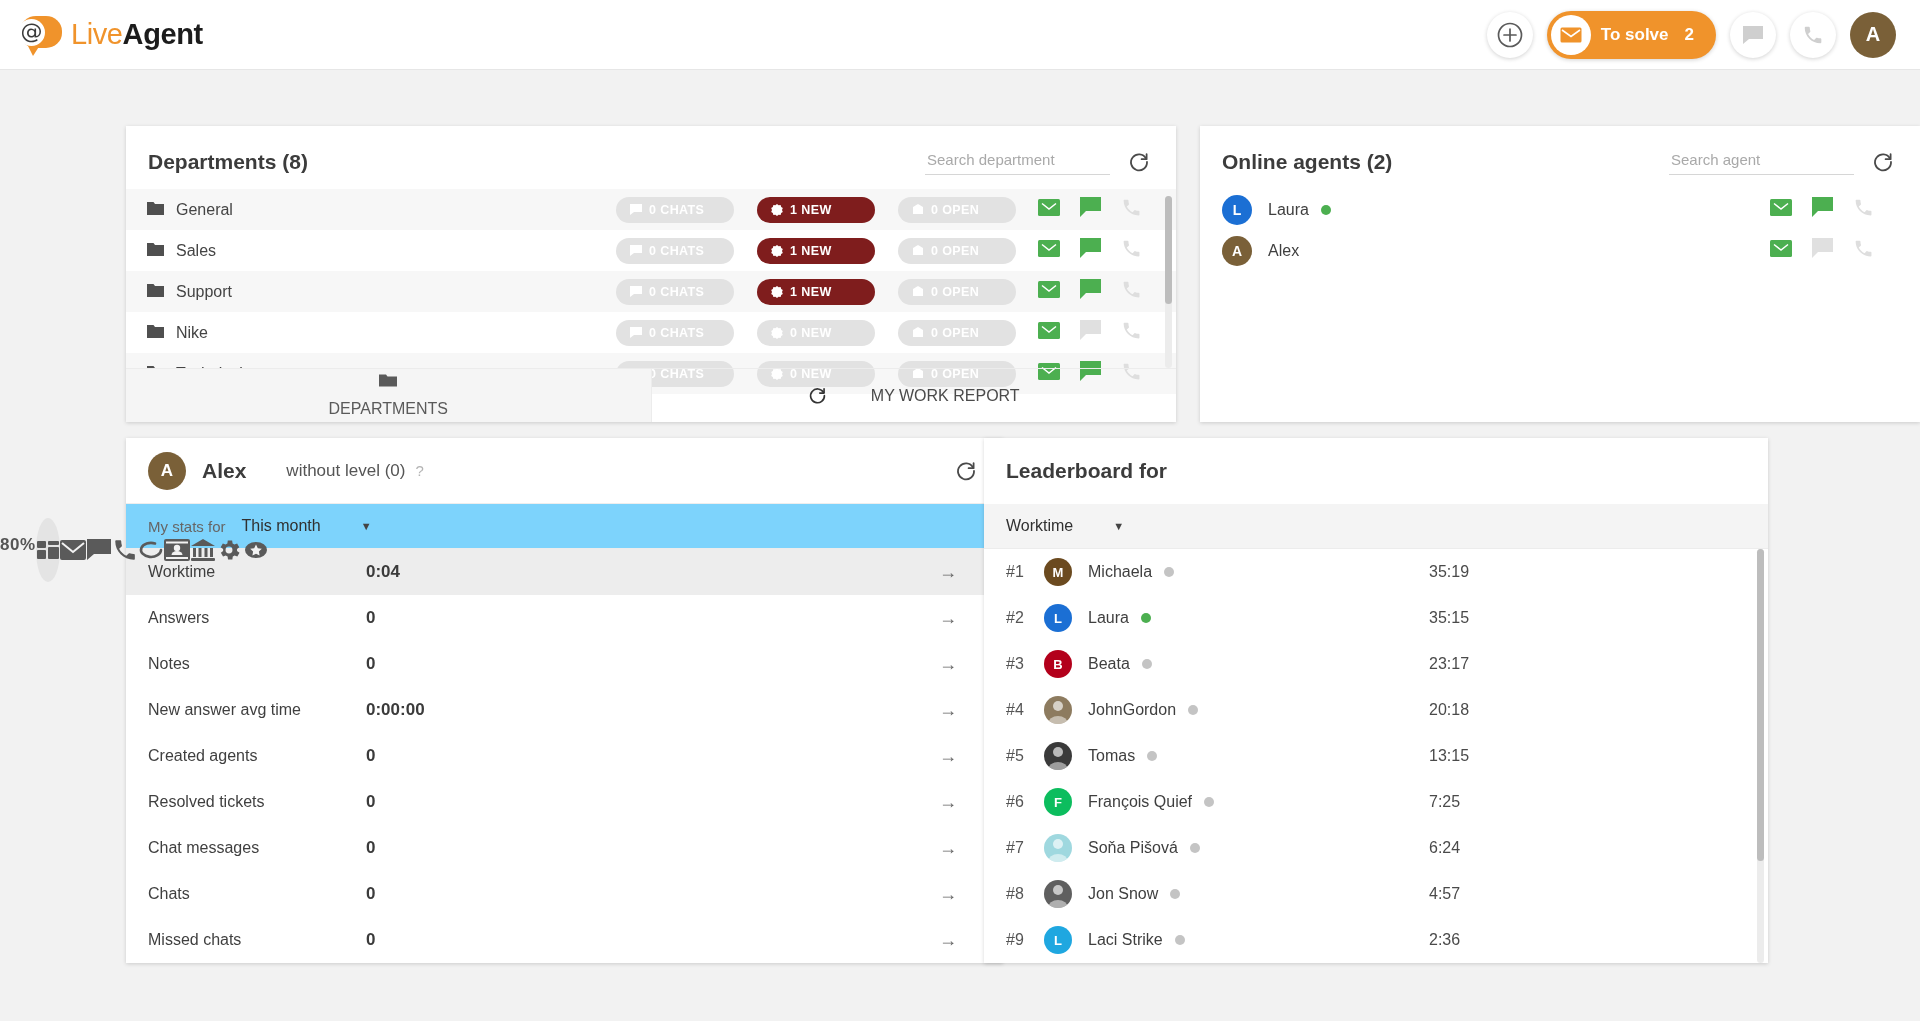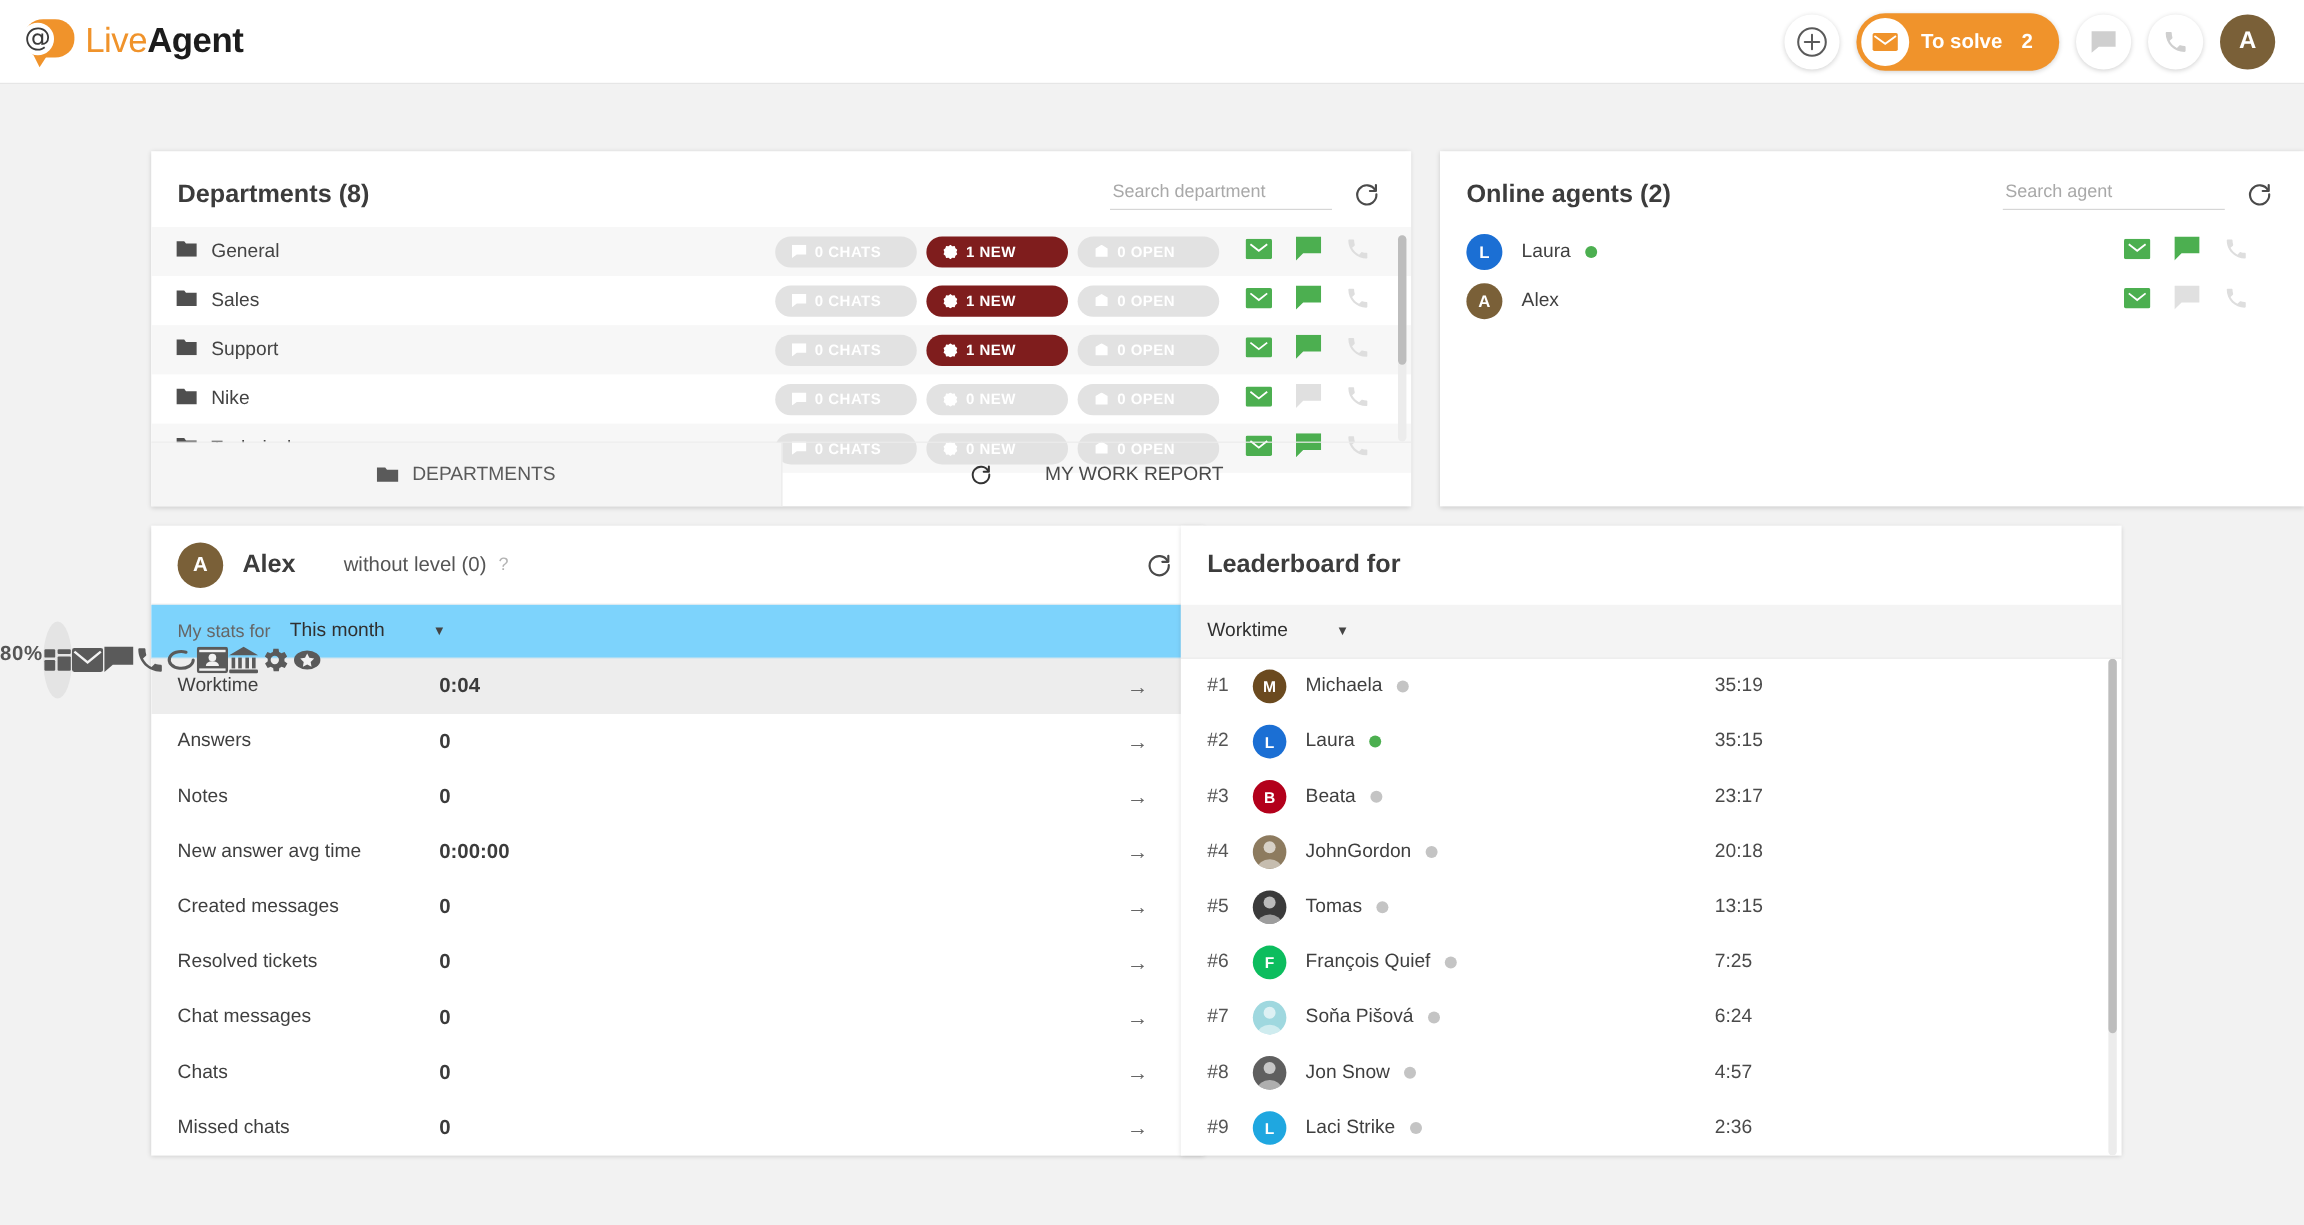--- a/index.html
+++ b/index.html
@@ -138,21 +138,21 @@
     height: 216px; overflow: hidden; position: relative;
   }
   .dept-row {
     display: flex; align-items: center;
     height: 41px; padding-left: 21px; padding-right: 34px;
   }
   .dept-row.alt { background: #f7f7f7; }
   .dept-name {
     font-size: 16px; color: #444; margin-left: 12px;
   }
-  .dept-badges { margin-left: auto; display: flex; align-items: flex-start; gap: 8px; }
+  .dept-badges { margin-left: auto; display: flex; align-items: flex-start; gap: 23px; }
   .badge {
     height: 26px; border-radius: 13px; background: #e2e2e2;
     display: flex; align-items: center; gap: 7px;
     padding: 0 14px; color: #ffffff;
     font-size: 12.5px; font-weight: 700; letter-spacing: .4px;
     min-width: 118px; justify-content: flex-start;
     cursor: pointer;
   }
   .badge.orange { background: #7f1d1d; }
   .dept-actions { display: flex; align-items: center; gap: 20px; margin-left: 22px; }
@@ -168,21 +168,21 @@
   .dept-tabs {
     position: absolute; bottom: 0; left: 0; right: 0;
     height: 54px; display: flex; border-top: 1px solid #ececec;
   }
   .dept-tab {
     flex: 1; display: flex; align-items: center; justify-content: center;
     gap: 12px; font-size: 16px; color: #4a4a4a;
     cursor: pointer; border-right: 1px solid #ececec;
   }
   .dept-tab:last-child { border-right: none; gap: 44px; }
-  .dept-tab.inactive { background: #f5f5f5; color: #5a5a5a; }
+  .dept-tab.inactive { background: #f5f5f5; color: #5a5a5a; flex-direction: column; }
 
   
   #agents-panel { left: 1200px; top: 126px; width: 720px; height: 296px; }
   .agent-row {
     display: flex; align-items: center;
     height: 41px; padding: 0 46px 0 22px;
   }
   .agent-avatar {
     width: 30px; height: 30px; border-radius: 50%;
     color: #ffffff; font-size: 14px; font-weight: 700;
@@ -649,21 +649,21 @@
     <span class="stat-label">Notes</span>
     <span class="stat-value">0</span>
     <span class="stat-arrow">→</span>
         </div>
         <div class="stat-row">
     <span class="stat-label">New answer avg time</span>
     <span class="stat-value">0:00:00</span>
     <span class="stat-arrow">→</span>
         </div>
         <div class="stat-row">
-    <span class="stat-label">Created messages</span>
+    <span class="stat-label">Created agents</span>
     <span class="stat-value">0</span>
     <span class="stat-arrow">→</span>
         </div>
         <div class="stat-row">
     <span class="stat-label">Resolved tickets</span>
     <span class="stat-value">0</span>
     <span class="stat-arrow">→</span>
         </div>
         <div class="stat-row">
     <span class="stat-label">Chat messages</span>

